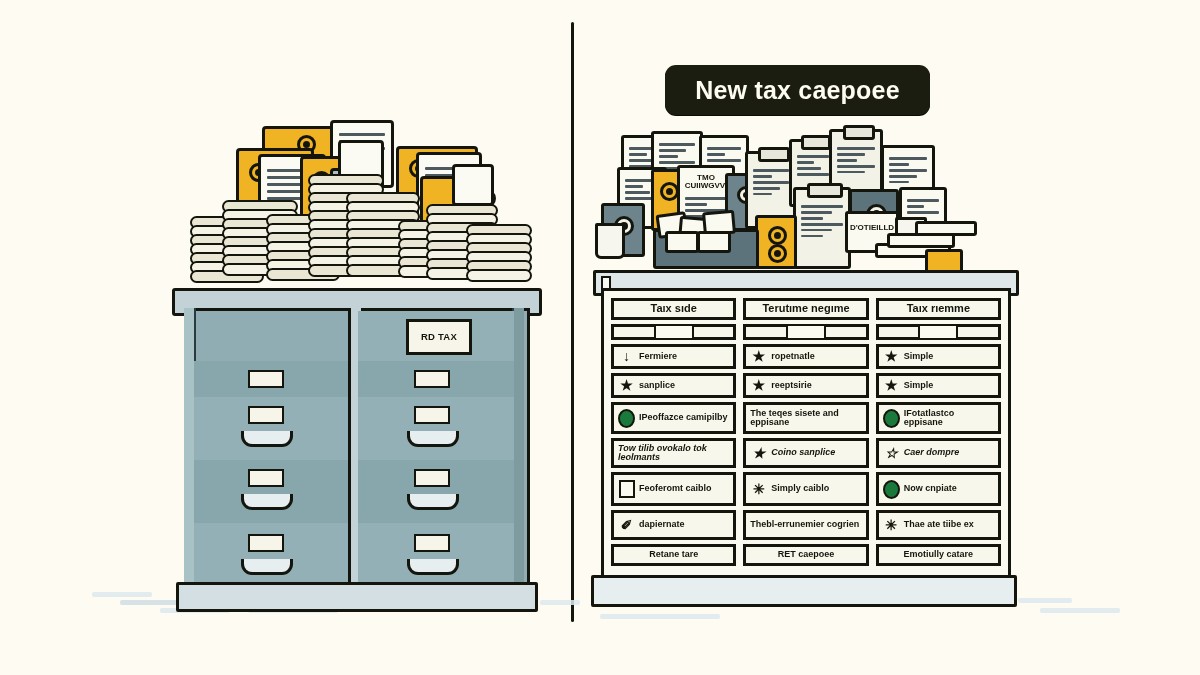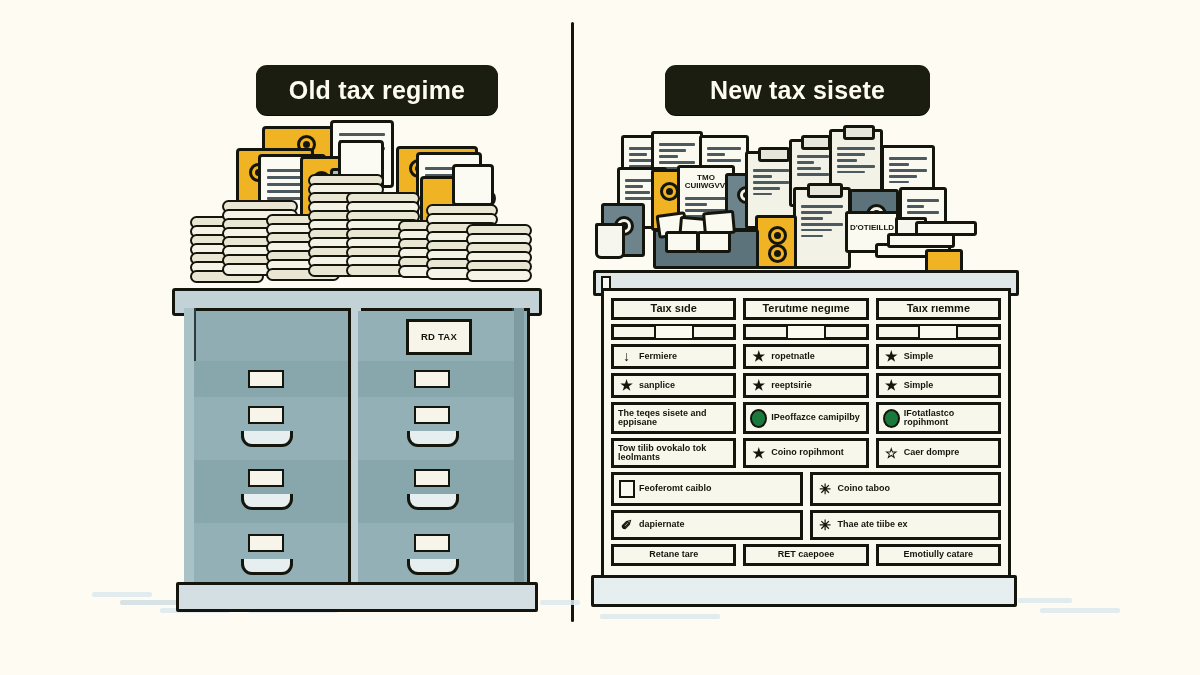--- a/index.html
+++ b/index.html
@@ -123,21 +123,21 @@
     flex:1;background:#f8f7ec;border:3px solid #14160d;
     display:flex;align-items:center;gap:4px;
     padding:2px 4px;box-sizing:border-box;
     font-size:9px;font-weight:bold;color:#14160d;line-height:1.04;
   }
   .tcell.head{justify-content:center;text-align:center;height:22px;font-size:11px;}
   .tcell.blank{height:16px;}
   .tcell.r1{height:25px;}
   .tcell.r2{height:25px;}
   .tcell.r3{height:32px;}
-  .tcell.r4{height:30px;}
+  .tcell.r4{height:30px;font-style:italic;}
   .tcell.r5{height:34px;}
   .tcell.r6{height:30px;}
   .tcell.last{height:22px;justify-content:center;text-align:center;}
   .blankbox{width:36px;height:12px;border:2.5px solid #14160d;background:#fbfaf1;margin:0 auto;}
   .ico{flex:0 0 auto;width:17px;height:17px;display:flex;align-items:center;
        justify-content:center;font-size:14px;color:#14160d;}
   .dot{width:15px;height:15px;border-radius:50%;background:#1a7a3c;border:2.5px solid #14160d;}
   .docico{width:12px;height:14px;border:2.5px solid #14160d;background:#fbfaf1;}
   .txt{flex:1;}
 
@@ -146,22 +146,21 @@
           background:#e7eeef;border:3px solid #14160d;border-radius:2px;}
   .leg{position:absolute;top:452px;width:10px;height:22px;background:#c8d6d8;border:3px solid #14160d;}
 </style>
 </head>
 <body>
 
 <div class="stage">
 
   <div class="divider"></div>
 
-  <div class="badge badge-left">Old tax regime</div>
-  <div class="badge badge-right">New tax sisete</div>
+  <div class="badge badge-right">New tax caepoee</div>
 
   <div class="ground dim" style="left:92px;top:592px;width:60px;"></div>
   <div class="ground" style="left:120px;top:600px;width:110px;"></div>
   <div class="ground dim" style="left:160px;top:608px;width:70px;"></div>
   <div class="ground dim" style="left:248px;top:608px;width:90px;"></div>
   <div class="ground dim" style="left:540px;top:600px;width:40px;"></div>
   <div class="ground dim" style="left:1018px;top:598px;width:54px;"></div>
   <div class="ground dim" style="left:1040px;top:608px;width:80px;"></div>
   <div class="ground dim" style="left:600px;top:614px;width:120px;"></div>
 
@@ -548,67 +547,76 @@
               <span class="txt">reeptsirie</span>
             </div>
           <div class="tcell r2">
               <span class="ico">★</span>
               <span class="txt">Simple</span>
             </div>
         </div>
 
         <div class="trow">
           <div class="tcell r3">
+              <span class="ico">
+                <span class="dot"></span>
+              </span>
+              <span class="txt">IPeoffazce camipilby</span>
+            </div>
+          <div class="tcell r3">
               <span class="txt">The teqes sisete and eppisane</span>
             </div>
           <div class="tcell r3">
               <span class="ico">
                 <span class="dot"></span>
               </span>
-              <span class="txt">IPeoffazce camipilby</span>
-            </div>
-          <div class="tcell r3">
-              <span class="ico">
-                <span class="dot"></span>
-              </span>
-              <span class="txt">IFotatlastco ropihmont</span>
+              <span class="txt">IFotatlastco eppisane</span>
             </div>
         </div>
 
         <div class="trow">
           <div class="tcell r4">
               <span class="txt">Tow tilib ovokalo tok leolmants</span>
             </div>
           <div class="tcell r4">
               <span class="ico">★</span>
-              <span class="txt">Coino ropihmont</span>
+              <span class="txt">Coino sanplice</span>
             </div>
           <div class="tcell r4">
               <span class="ico">☆</span>
               <span class="txt">Caer dompre</span>
             </div>
         </div>
 
         <div class="trow">
           <div class="tcell r5">
               <span class="ico">
                 <span class="docico"></span>
               </span>
               <span class="txt">Feoferomt caiblo</span>
             </div>
           <div class="tcell r5">
               <span class="ico">✳</span>
-              <span class="txt">Coino taboo</span>
+              <span class="txt">Simply caiblo</span>
+            </div>
+          <div class="tcell r5">
+              <span class="ico">
+                <span class="dot"></span>
+              </span>
+              <span class="txt">Now cnpiate</span>
             </div>
         </div>
 
         <div class="trow">
           <div class="tcell r6">
               <span class="ico">✐</span>
               <span class="txt">dapiernate</span>
+            </div>
+          <div class="tcell r6">
+              <span class="txt">Thebl-errunemier cogrien</span>
             </div>
           <div class="tcell r6">
               <span class="ico">✳</span>
               <span class="txt">Thae ate tiibe ex</span>
             </div>
         </div>
 
         <div class="trow">
           <div class="tcell last">Retane tare</div>
           <div class="tcell last">RET caepoee</div>

